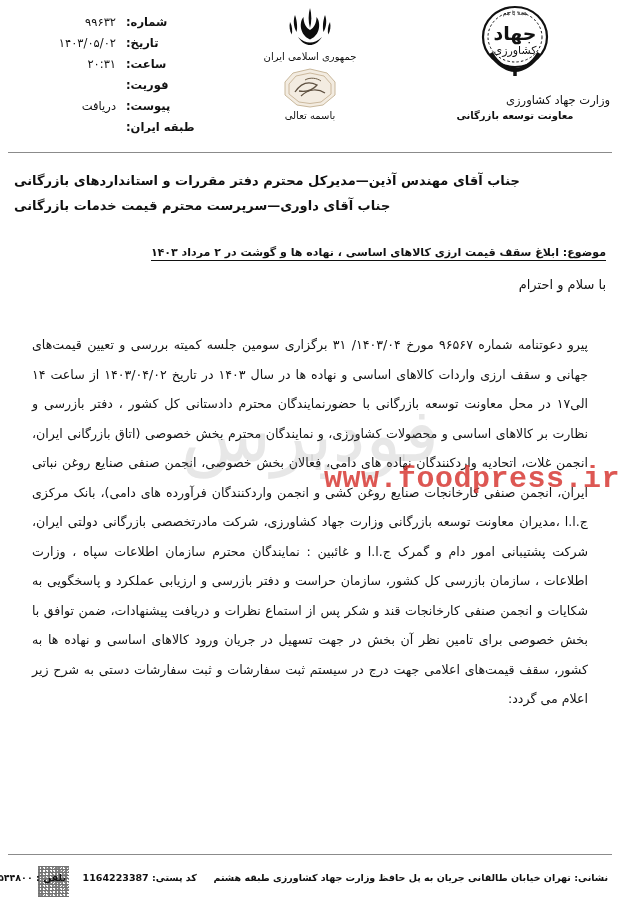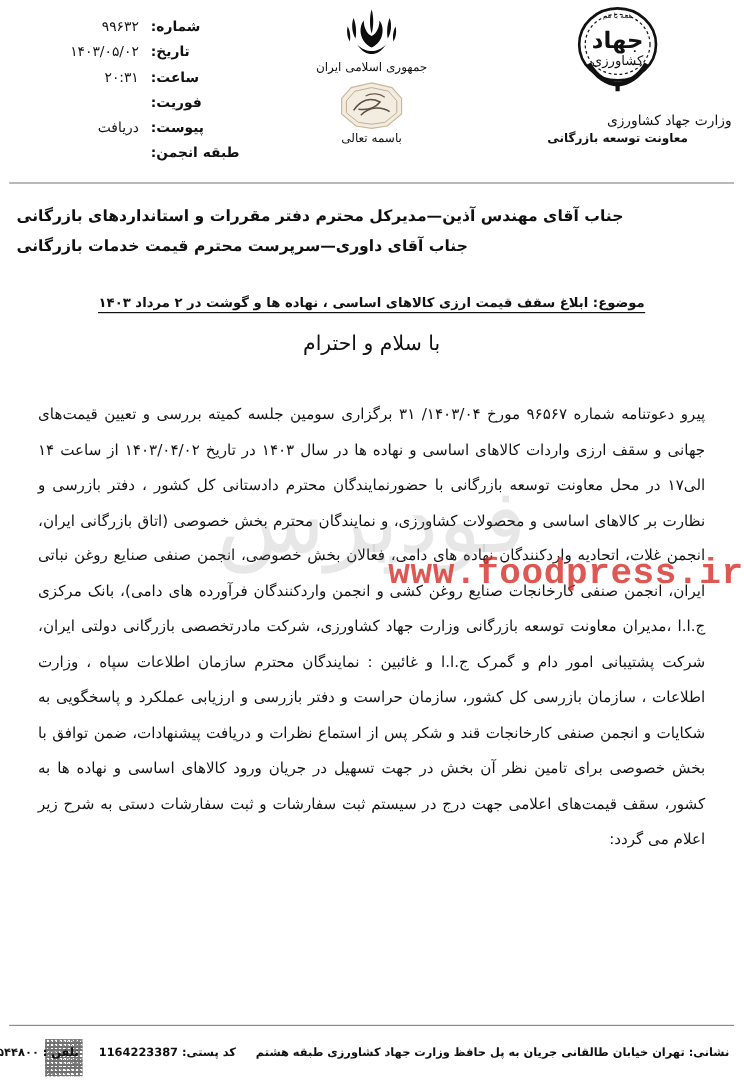--- a/index.html
+++ b/index.html
@@ -136,40 +136,40 @@
     font-weight: bold;
     line-height: 25px;
     white-space: nowrap;
     text-align: left;
   }
   .subject {
     position: absolute;
     top: 241px;
     left: 14px;
     width: 592px;
-    text-align: center;
+    text-align: right;
     direction: rtl;
   }
   .subject-text {
     display: inline-block;
     font-size: 11px;
     font-weight: bold;
     border-bottom: 1.4px solid #111;
     padding-bottom: 1px;
     white-space: nowrap;
   }
 
   
   .salutation {
     position: absolute;
     top: 277px;
     left: 14px;
     width: 592px;
-    text-align: center;
-    font-size: 17px;
+    text-align: right;
+    font-size: 13px;
     direction: rtl;
   }
   .body-copy {
     position: absolute;
     top: 314px;
     right: 16px;
     width: 588px;
     direction: rtl;
     text-align: justify;
     text-align-last: right;
@@ -273,21 +273,21 @@
       </div>
       <div class="meta-row">
         <span class="meta-label">فوریت:</span>
         <span class="meta-value"></span>
       </div>
       <div class="meta-row">
         <span class="meta-label">پیوست:</span>
         <span class="meta-value">دریافت</span>
       </div>
       <div class="meta-row">
-        <span class="meta-label">طبقه انجمن:</span>
+        <span class="meta-label">طبقه ایران:</span>
         <span class="meta-value"></span>
       </div>
     </div>
 
     <div class="emblem-center">
       <svg class="emblem-svg" width="52" height="44" viewBox="0 0 52 44" aria-hidden="true">
         <path d="M26 2 C24.2 8 24.2 16 26 22 C27.8 16 27.8 8 26 2 Z" fill="#0d0d0d"></path>
         <path d="M26 24 C22 22 19.5 17 19.5 11 C17 14 16 19 17.5 24 C19 29 22.5 32 26 33.5 C29.5 32 33 29 34.5 24 C36 19 35 14 32.5 11 C32.5 17 30 22 26 24 Z" fill="#0d0d0d"></path>
         <path d="M11 9 C9 14 9.5 21 12.5 26 C13.6 22 13.2 15 11 9 Z" fill="#0d0d0d"></path>
         <path d="M41 9 C43 14 42.5 21 39.5 26 C38.4 22 38.8 15 41 9 Z" fill="#0d0d0d"></path>

